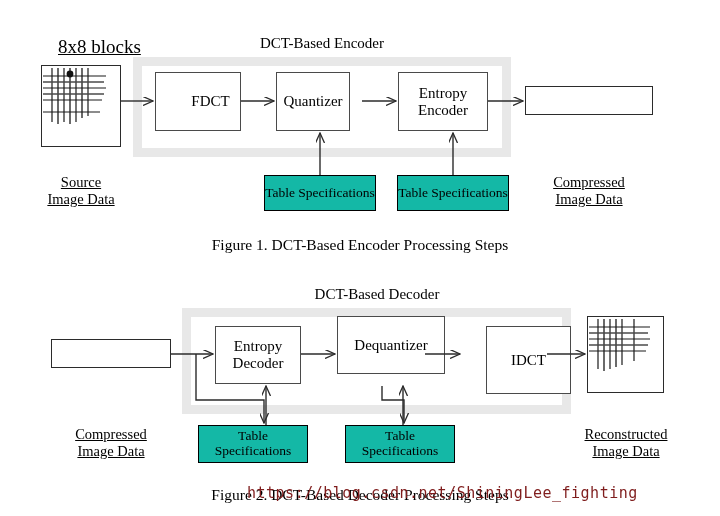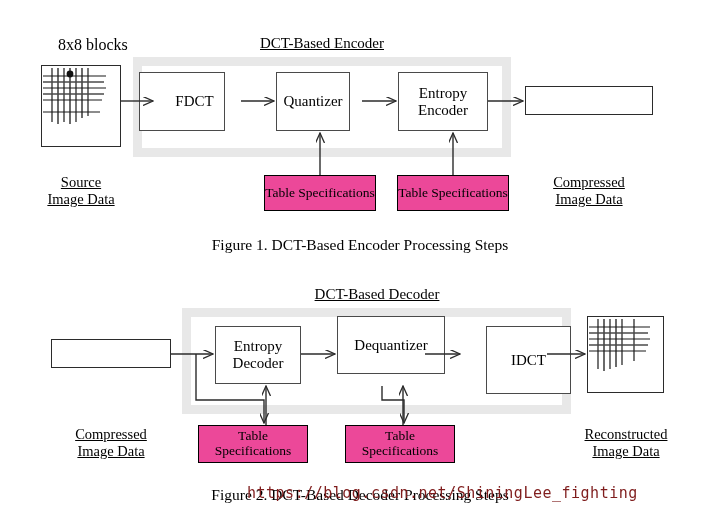--- a/index.html
+++ b/index.html
@@ -44,21 +44,21 @@
     justify-content: center;
     text-align: center;
     line-height: 1.12;
     font-size: 15px;
     color: #000;
   }
   .tbox {
     position: absolute;
     box-sizing: border-box;
     border: 1.3px solid #000000;
-    background: #ec4899;
+    background: #14b8a6;
     display: flex;
     align-items: center;
     justify-content: center;
     text-align: center;
     line-height: 1.1;
     font-size: 13.5px;
   }
   .databox {
     position: absolute;
     box-sizing: border-box;
@@ -73,32 +73,32 @@
     line-height: 1.18;
     font-size: 14.5px;
     white-space: pre-line;
     text-decoration: underline;
   }
   .section-title {
     position: absolute;
     text-align: center;
     font-size: 15px;
     white-space: nowrap;
+  }
+  .caption {
+    position: absolute;
+    text-align: center;
+    font-size: 15.5px;
+    white-space: nowrap;
+  }
+  .tiny-label {
+    position: absolute;
+    font-size: 19px;
+    white-space: nowrap;
     text-decoration: underline;
-  }
-  .caption {
-    position: absolute;
-    text-align: center;
-    font-size: 15.5px;
-    white-space: nowrap;
-  }
-  .tiny-label {
-    position: absolute;
-    font-size: 16px;
-    white-space: nowrap;
   }
 
   
   svg.wires {
     position: absolute;
     left: 0; top: 0;
     width: 720px; height: 516px;
     pointer-events: none;
   }
 
@@ -142,21 +142,21 @@
         <line x1="1" y1="46" x2="58" y2="46"></line>
       </g>
       <g stroke="#4a4a4a" stroke-width="1.5" fill="none">
         <line x1="1" y1="16" x2="62" y2="16"></line>
         <line x1="1" y1="28" x2="62" y2="28"></line>
       </g>
       <circle cx="28" cy="8" r="3.4" fill="#111111"></circle>
     </svg>
   </div>
 
-  <div class="pbox" style="left:139px; top:72px; width:86px; height:59px;padding-left:25px;">
+  <div class="pbox" style="left:155px; top:72px; width:86px; height:59px;padding-left:25px;">
     <span>FDCT</span>
   </div>
   <div class="pbox" style="left:276px; top:72px; width:74px; height:59px;">
     <span>Quantizer</span>
   </div>
   <div class="pbox" style="left:398px; top:72px; width:90px; height:59px;">
     <span>Entropy
 Encoder</span>
   </div>
 

